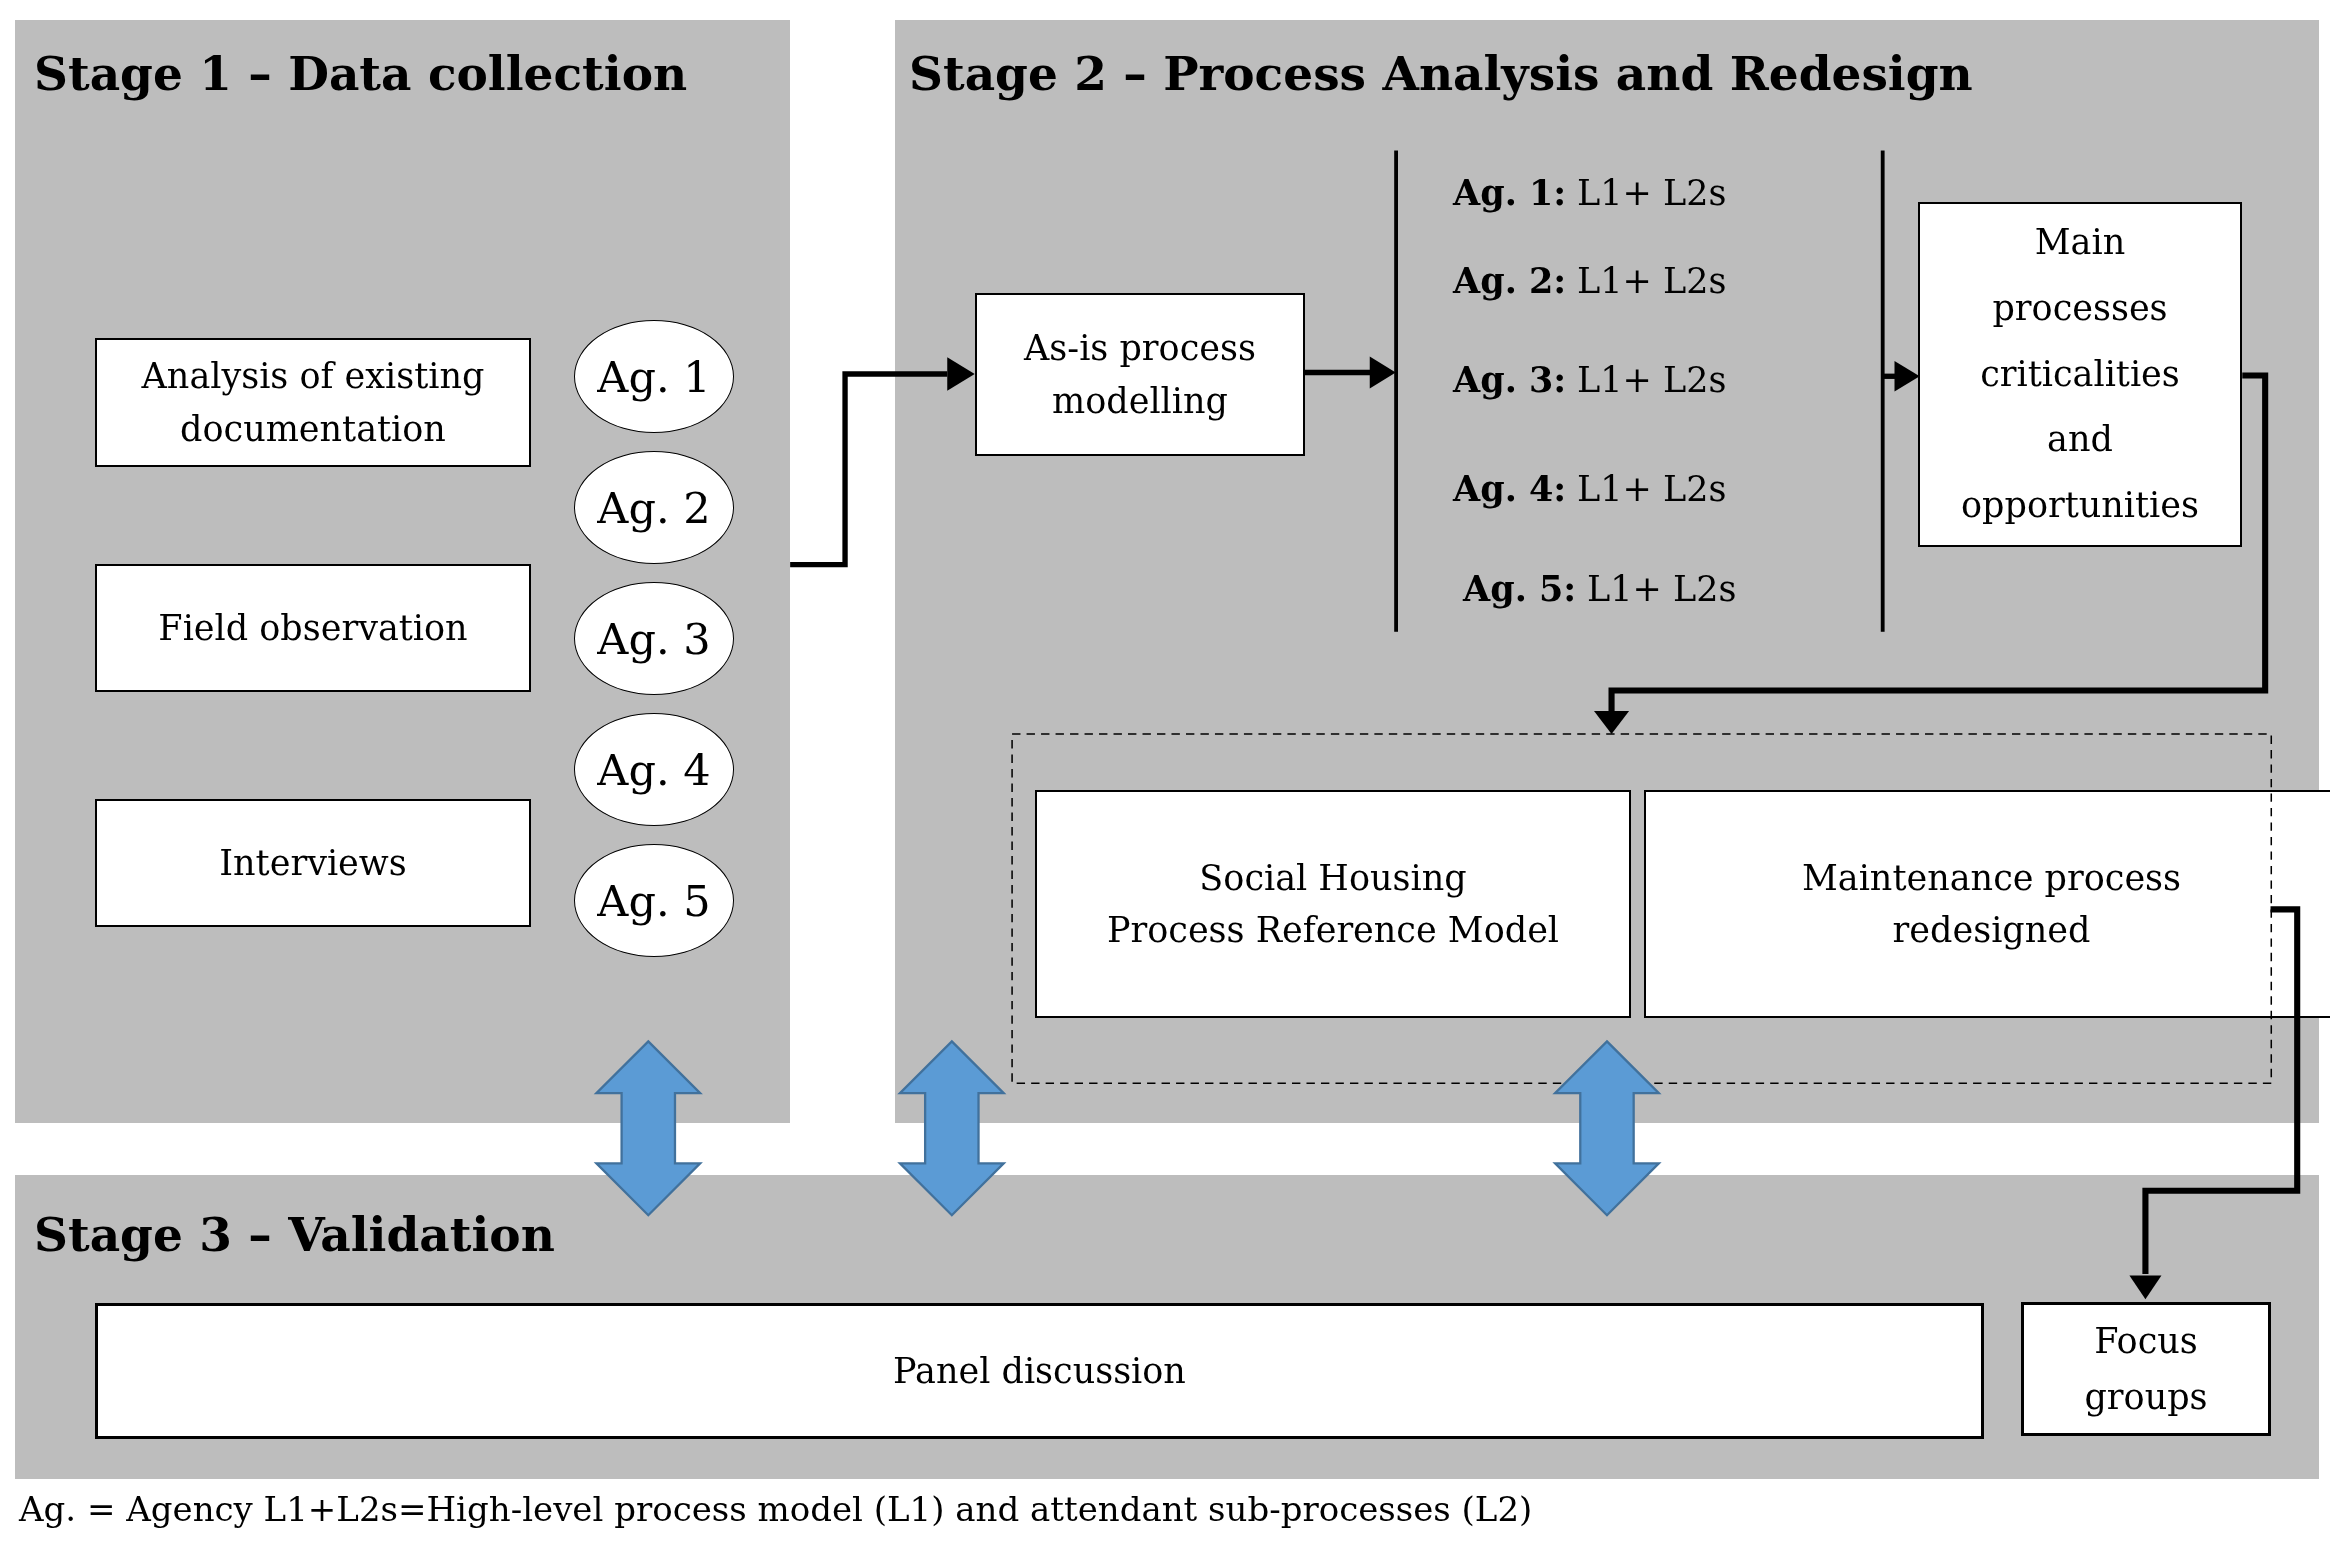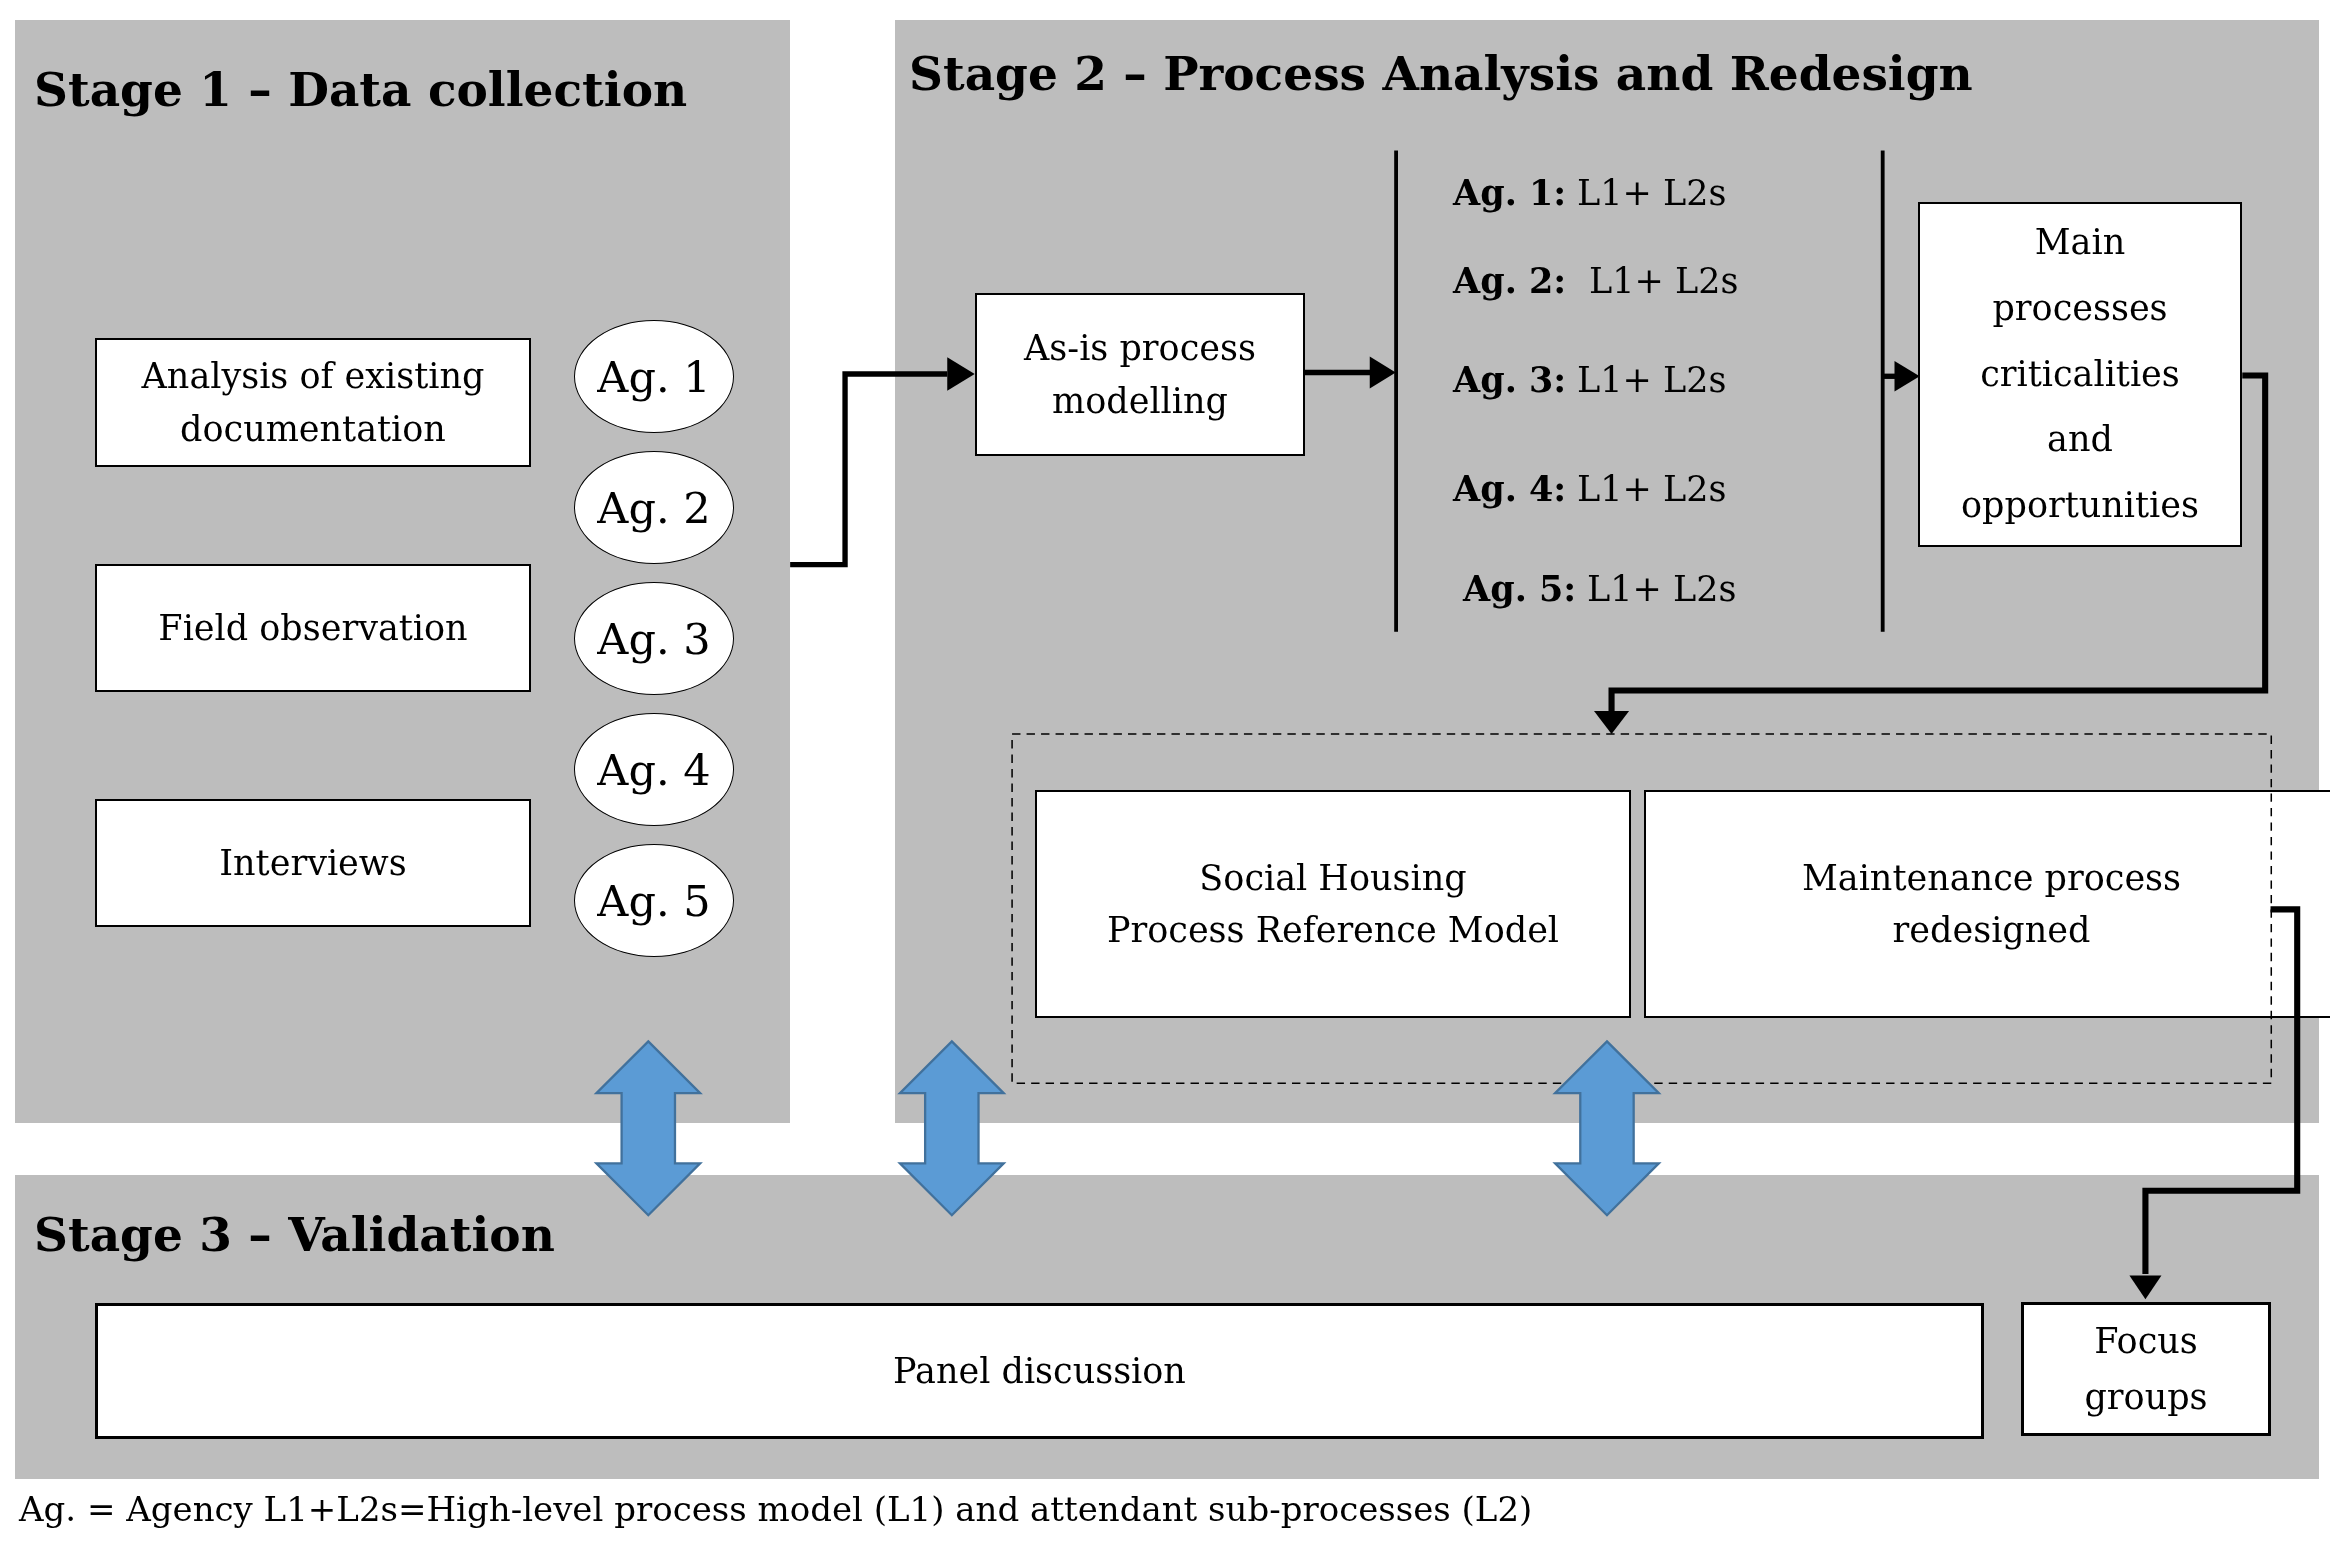--- a/index.html
+++ b/index.html
@@ -62,21 +62,21 @@
 </style>
 </head>
 <body>
 
 <div class="canvas">
 
   <div class="panel" style="left:15.3px;top:20px;width:775px;height:1103px;"></div>
   <div class="panel" style="left:895px;top:20px;width:1424px;height:1103px;"></div>
   <div class="panel" style="left:15.3px;top:1175px;width:2304px;height:304px;"></div>
 
-  <div class="stage-title" style="left:34px;top:62px;">Stage 1 – Data collection</div>
+  <div class="stage-title" style="left:34px;top:46px;">Stage 1 – Data collection</div>
   <div class="stage-title" style="left:909px;top:46px;">Stage 2 – Process Analysis and Redesign</div>
   <div class="stage-title" style="left:34px;top:1207px;">Stage 3 – Validation</div>
 
   <div class="box" style="left:95px;top:338px;width:436px;height:129px;">Analysis of existing
 documentation</div>
   <div class="box" style="left:95px;top:564px;width:436px;height:128px;">Field observation</div>
   <div class="box" style="left:95px;top:799px;width:436px;height:128px;">Interviews</div>
 
   <div class="ellipse" style="left:574px;top:320px;">Ag. 1</div>
   <div class="ellipse" style="left:574px;top:451px;">Ag. 2</div>
@@ -93,21 +93,21 @@
 opportunities</div>
   <div class="box" style="left:1035px;top:790px;width:596px;height:228px;">Social Housing
 Process Reference Model</div>
   <div class="box" style="left:1644px;top:790px;width:695px;height:228px;">Maintenance process
 redesigned</div>
 
   <div class="ag-row" style="top:169px;">
     <span class="lab">Ag. 1:</span>
     <span class="val">L1+ L2s</span>
   </div>
-  <div class="ag-row" style="top:257px;gap:12px;">
+  <div class="ag-row" style="top:257px;">
     <span class="lab">Ag. 2:</span>
     <span class="val">L1+ L2s</span>
   </div>
   <div class="ag-row" style="top:356px;">
     <span class="lab">Ag. 3:</span>
     <span class="val">L1+ L2s</span>
   </div>
   <div class="ag-row" style="top:465px;">
     <span class="lab">Ag. 4:</span>
     <span class="val">L1+ L2s</span>

